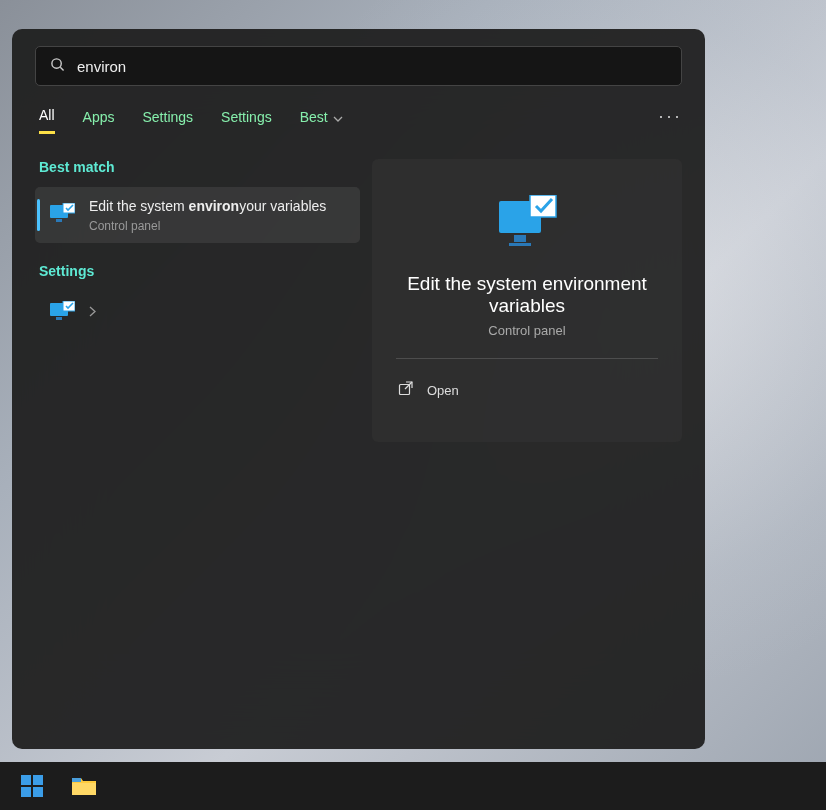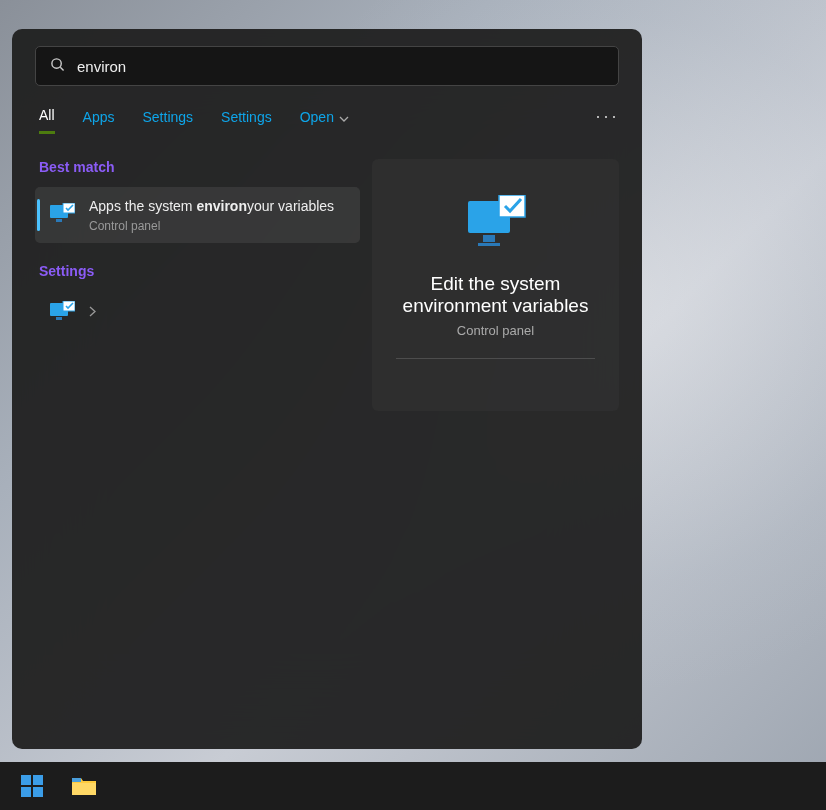--- a/index.html
+++ b/index.html
@@ -23,21 +23,21 @@
       width: 800px;
       height: 800px;
       background: radial-gradient(ellipse at center, rgba(255,255,255,0.3) 0%, rgba(200,210,220,0.1) 50%, transparent 70%);
       border-radius: 50%;
       transform: rotate(-20deg);
     }
     .search-panel {
       position: absolute;
       left: 12px;
       top: 29px;
-      width: 630px;
+      width: 693px;
       height: 720px;
       background: rgba(32, 32, 32, 0.95);
       border-radius: 10px;
       padding: 17px 23px;
       backdrop-filter: blur(40px);
     }
     .search-box {
       width: 100%;
       height: 40px;
       background: #151515;
@@ -61,28 +61,28 @@
       flex: 1;
     }
     .tabs {
       display: flex;
       align-items: center;
       gap: 28px;
       margin-left: 4px;
       margin-bottom: 24px;
     }
     .tab {
-      color: #0ea5e9;
+      color: #86efac;
       font-size: 14px;
       cursor: pointer;
       padding-bottom: 8px;
     }
     .tab.active {
       color: #fff;
-      border-bottom: 3px solid #4d7c0f;
+      border-bottom: 3px solid #fde047;
     }
     .tab-more {
       display: flex;
       align-items: center;
       gap: 5px;
     }
     .more-button {
       margin-left: auto;
       color: #ccc;
       cursor: pointer;
@@ -91,21 +91,21 @@
       padding-bottom: 8px;
     }
     .results-area {
       display: flex;
       gap: 12px;
     }
     .left-results {
       width: 325px;
     }
     .section-title {
-      color: #8b5cf6;
+      color: #5eead4;
       font-size: 14px;
       font-weight: 600;
       margin-bottom: 12px;
       margin-left: 4px;
     }
     .section-title.settings {
       margin-top: 20px;
     }
     .result-item {
       display: flex;
@@ -229,21 +229,21 @@
     </span>
     <input class="search-input" type="text" value="environ" placeholder="Type here to search" style="">
   </div>
 
   <div class="tabs">
     <div class="tab active">All</div>
     <div class="tab">Apps</div>
     <div class="tab">Settings</div>
     <div class="tab">Settings</div>
     <div class="tab tab-more">
-      <span>Open</span>
+      <span>Best</span>
       <span>
         <svg width="10" height="6" viewBox="0 0 10 6">
             <path d="M1 1 L5 5 L9 1" stroke="#aaa" stroke-width="1.3" fill="none"></path>
           </svg>
       </span>
     </div>
     <div class="more-button">···</div>
   </div>
 
   <div class="results-area">
@@ -255,21 +255,21 @@
         <div class="result-icon">
           <svg width="26" height="24" viewBox="0 0 26 24">
             <rect x="1" y="2" width="18" height="13" fill="#2aa3e8" rx="1"></rect>
             <rect x="7" y="16" width="6" height="3" fill="#2a79b8"></rect>
             <rect x="14" y="0" width="12" height="10" fill="#fff" stroke="#2aa3e8"></rect>
             <path d="M17 5 L19 7 L24 2" stroke="#2aa3e8" stroke-width="1.6" fill="none"></path>
           </svg>
         </div>
         <div class="result-text">
           <div class="result-title">
-            <span>Apps the system </span><b>environ</b><span>your variables</span>
+            <span>Edit the system </span><b>environ</b><span>your variables</span>
           </div>
           <div class="result-subtitle">Control panel</div>
         </div>
       </div>
 
       <div class="section-title settings">Settings</div>
 
       <div class="result-item">
         <div class="result-icon">
           <svg width="26" height="24" viewBox="0 0 26 24">
@@ -294,20 +294,30 @@
           <rect x="2" y="6" width="42" height="32" fill="#2aa3e8" rx="2"></rect>
           <rect x="17" y="40" width="12" height="7" fill="#2a79b8"></rect>
           <rect x="12" y="48" width="22" height="3" fill="#2a79b8"></rect>
           <rect x="33" y="0" width="26" height="22" fill="#fff" stroke="#2aa3e8" stroke-width="1.5"></rect>
           <path d="M39 11 L44 16 L55 4" stroke="#2aa3e8" stroke-width="3" fill="none"></path>
         </svg>
       </div>
       <div class="detail-title">Edit the system environment variables</div>
       <div class="detail-subtitle">Control panel</div>
       <div class="detail-divider"></div>
+      <div class="action-row">
+        <span>
+          <svg width="15" height="15" viewBox="0 0 15 15">
+            <rect x="1.5" y="3.5" width="10" height="10" stroke="#ddd" stroke-width="1.2" fill="none" rx="1"></rect>
+            <path d="M8 1 L14 1 L14 7" stroke="#ddd" stroke-width="1.2" fill="none"></path>
+            <line x1="14" y1="1" x2="7" y2="8" stroke="#ddd" stroke-width="1.2"></line>
+          </svg>
+        </span>
+        <span class="action-label">Open</span>
+      </div>
     </div>
   </div>
 </div>
 
 <div class="taskbar">
   <div class="taskbar-item">
     <svg width="24" height="24" viewBox="0 0 24 24">
       <rect x="1" y="1" width="10" height="10" fill="#3b9de8"></rect>
       <rect x="13" y="1" width="10" height="10" fill="#3b9de8"></rect>
       <rect x="1" y="13" width="10" height="10" fill="#3b9de8"></rect>

